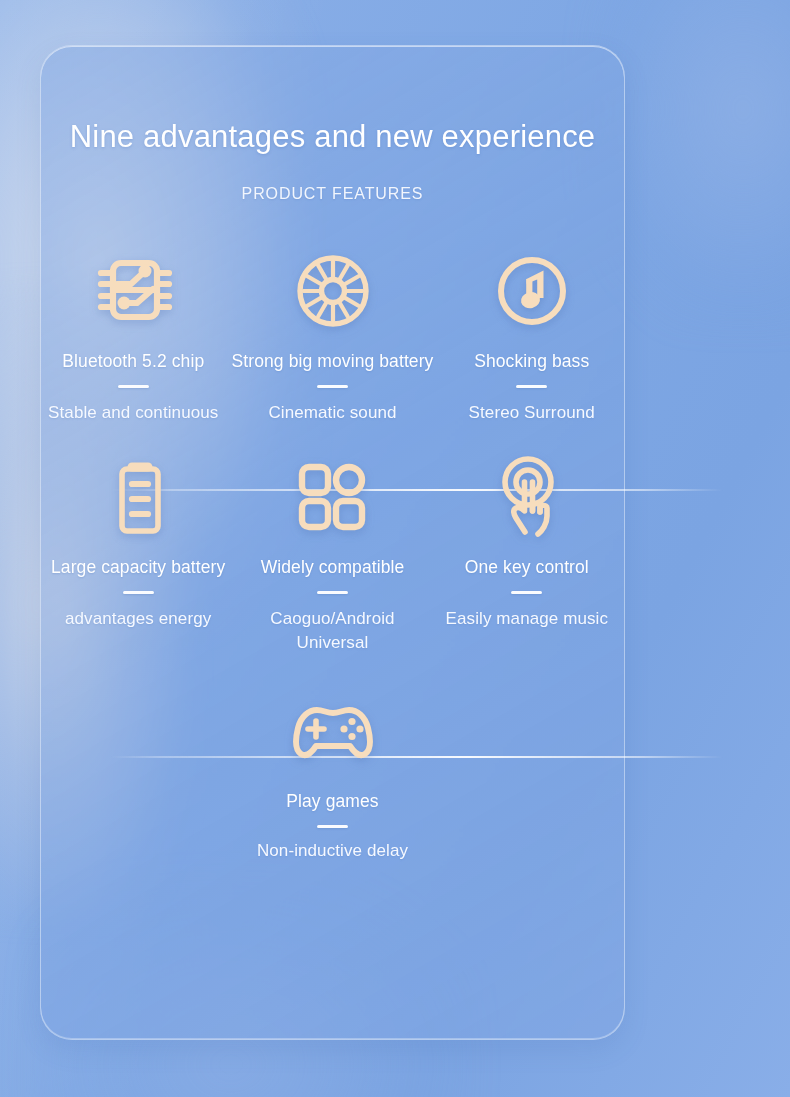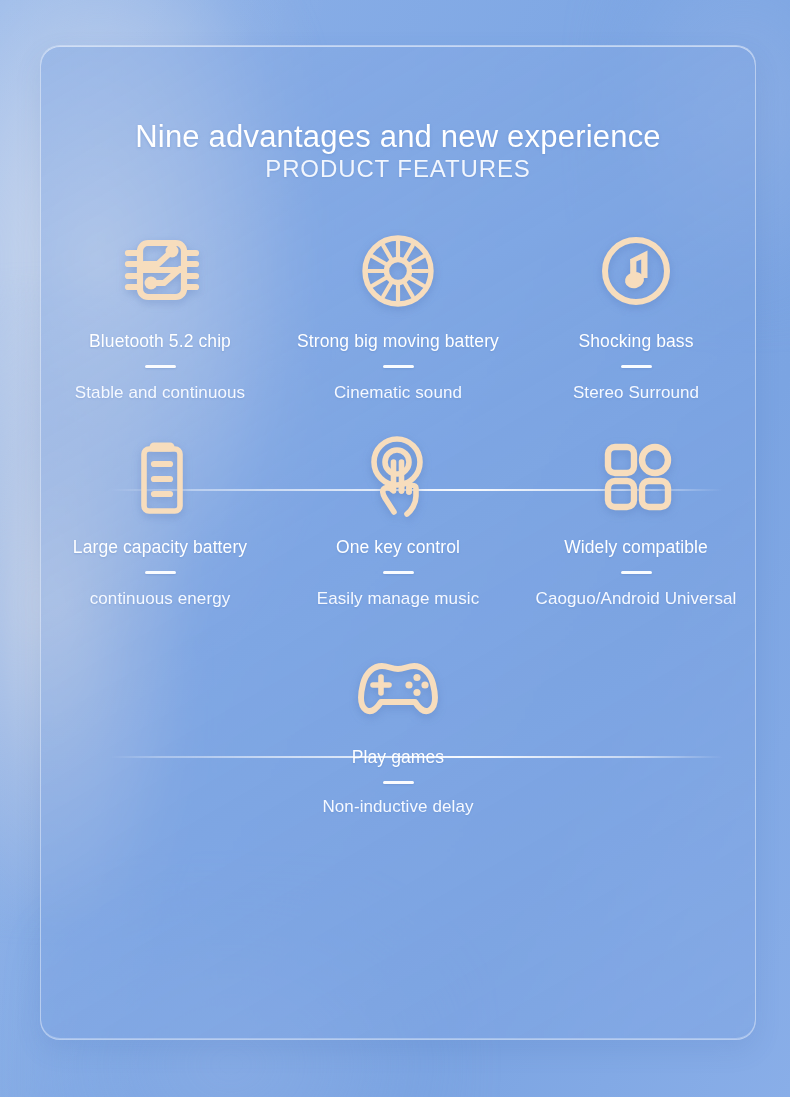--- a/index.html
+++ b/index.html
@@ -26,44 +26,44 @@
         filter:blur(14px); }
   .w5 { left:4%; bottom:-14%; width:56%; height:34%;
         background:radial-gradient(ellipse at 45% 50%, rgba(148,178,230,.40) 0%, rgba(124,164,226,.10) 58%, rgba(120,160,224,0) 80%);
         filter:blur(16px); }
   .w6 { left:0; top:0; width:100%; height:100%;
         background:linear-gradient(100deg, rgba(255,255,255,.13) 0%, rgba(255,255,255,0) 34%); }
 
   
   #card {
     position:absolute;
-    left:40px; top:45px; width:716px; height:995px;
-    border-radius:20px;
+    left:40px; top:45px; width:585px; height:995px;
+    border-radius:32px;
     background:linear-gradient(150deg, rgba(134,170,228,.50) 0%, rgba(126,164,226,.36) 45%, rgba(130,167,228,.46) 100%);
     border:1px solid rgba(255,255,255,.42);
     box-shadow:
       0 1px 0 rgba(255,255,255,.55) inset,
       0 -1px 0 rgba(255,255,255,.30) inset,
       0 10px 26px rgba(60,100,170,.13);
     backdrop-filter: blur(1px);
   }
 
   
   #header { padding-top:73px; text-align:center; }
   .title {
     color:#ffffff;
     font-size:31px;
     font-weight:400;
     letter-spacing:.2px;
     text-shadow:0 1px 3px rgba(70,110,180,.30);
   }
   .subtitle {
-    margin-top:0;
+    margin-top:30px;
     color:#f2f6fd;
-    font-size:24px;
+    font-size:16px;
     font-weight:300;
     letter-spacing:.9px;
     text-shadow:0 1px 2px rgba(70,110,180,.22);
   }
 
   
   .row { display:flex; }
   .row-1 { margin-top:42px; }
   .row-2 { margin-top:26px; }
   .row-3 { margin-top:30px; }
@@ -239,56 +239,56 @@
             <g stroke-width="6.2" stroke-linecap="round">
               <line x1="23" y1="28" x2="39" y2="28"></line>
               <line x1="23" y1="43" x2="39" y2="43"></line>
               <line x1="23" y1="58" x2="39" y2="58"></line>
             </g>
           </g>
         </svg>
       </div>
       <div class="feat-title">Large capacity battery</div>
       <div class="dash"></div>
-      <div class="feat-sub">continuous energy</div>
+      <div class="feat-sub">advantages energy</div>
+    </div>
+
+    <div class="cell">
+      <div class="icon-wrap">
+        <svg width="76" height="76" viewBox="0 0 76 76">
+          <g fill="none" stroke="#f7ddbd" stroke-width="6.4">
+            <rect x="8" y="8" width="26" height="26" rx="7"></rect>
+            <circle cx="55" cy="21" r="13"></circle>
+            <rect x="8" y="42" width="26" height="26" rx="7"></rect>
+            <rect x="42" y="42" width="26" height="26" rx="7"></rect>
+          </g>
+        </svg>
+      </div>
+      <div class="feat-title">Widely compatible</div>
+      <div class="dash"></div>
+      <div class="feat-sub">Caoguo/Android Universal</div>
     </div>
 
     <div class="cell">
       <div class="icon-wrap">
         <svg width="74" height="86" viewBox="0 0 74 86">
           <g fill="none" stroke="#f7ddbd" stroke-width="5.6" stroke-linecap="round" stroke-linejoin="round">
             <circle cx="36" cy="28" r="23"></circle>
             <circle cx="36" cy="28" r="12"></circle>
             <path d="M32.5 28 L32.5 57 C32.5 57 28 52 24 54 C20.5 55.8 21.5 60 24 64 L33 78"></path>
             <path d="M40.5 28 L40.5 57"></path>
             <path d="M40.5 57 L40.5 52 C40.5 48.4 48 48.4 48 52 L48 58"></path>
             <path d="M48 58 L48 54 C48 50.6 55 50.6 55 54 L55 62 C55 70 50 77 46 80"></path>
           </g>
         </svg>
       </div>
       <div class="feat-title">One key control</div>
       <div class="dash"></div>
       <div class="feat-sub">Easily manage music</div>
     </div>
-
-    <div class="cell">
-      <div class="icon-wrap">
-        <svg width="76" height="76" viewBox="0 0 76 76">
-          <g fill="none" stroke="#f7ddbd" stroke-width="6.4">
-            <rect x="8" y="8" width="26" height="26" rx="7"></rect>
-            <circle cx="55" cy="21" r="13"></circle>
-            <rect x="8" y="42" width="26" height="26" rx="7"></rect>
-            <rect x="42" y="42" width="26" height="26" rx="7"></rect>
-          </g>
-        </svg>
-      </div>
-      <div class="feat-title">Widely compatible</div>
-      <div class="dash"></div>
-      <div class="feat-sub">Caoguo/Android Universal</div>
-    </div>
   </div>
 
   <div class="sep sep-2"></div>
 
   <div class="row row-3">
 
 
 
     <div class="cell">
       <div class="icon-wrap">

